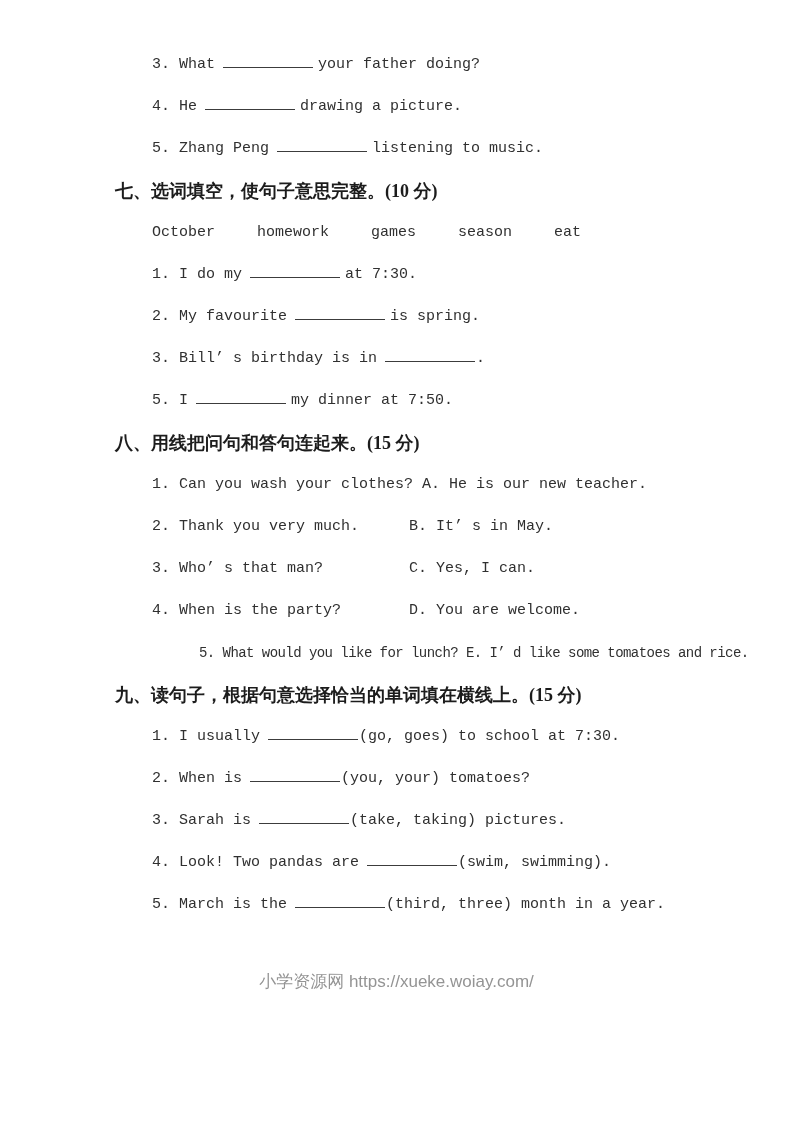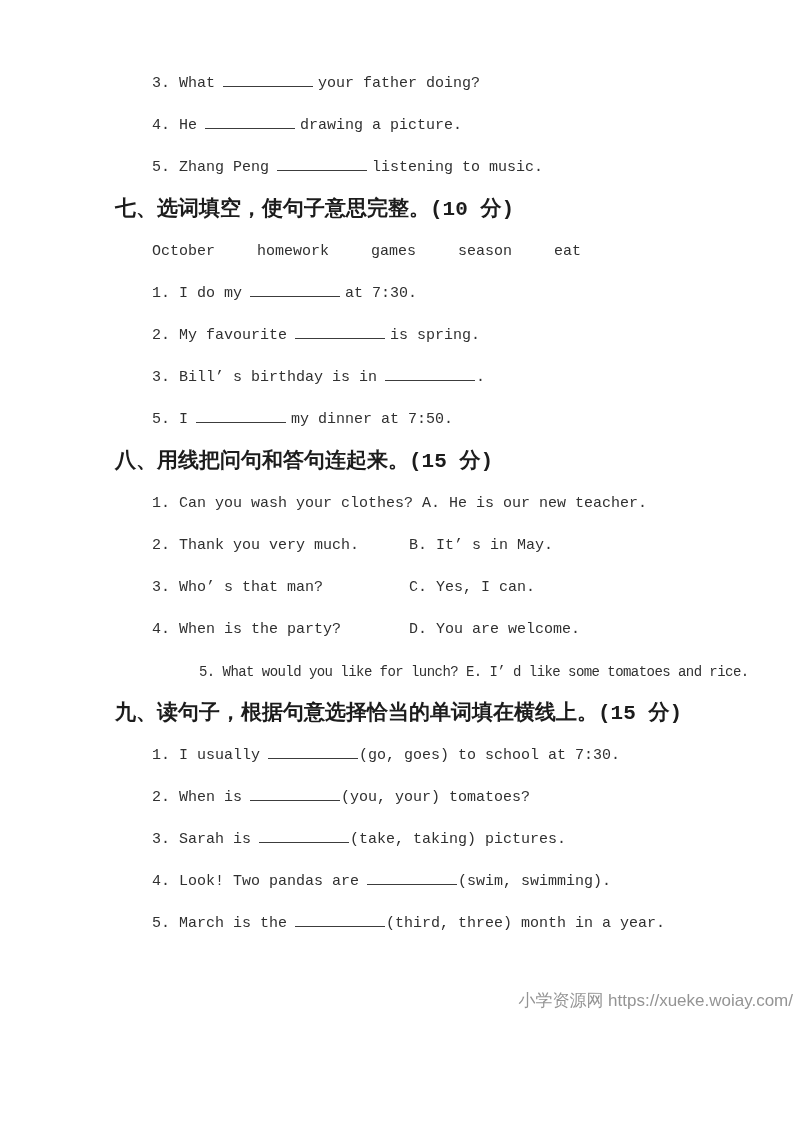--- a/index.html
+++ b/index.html
@@ -4,33 +4,33 @@
 <style>
   html, body { margin: 0; padding: 0; }
   body {
     width: 793px;
     height: 1122px;
     background: #ffffff;
     font-family: "Liberation Mono", "DejaVu Sans Mono", monospace;
     color: #303030;
     overflow: hidden;
   }
-  .page { padding-top: 63px; }
+  .page { padding-top: 44px; }
   .row {
     height: 42px;
     line-height: 42px;
     margin-left: 152px;
     font-size: 15px;
     white-space: nowrap;
   }
   .heading-row { margin-left: 115px; }
   .heading {
     display: inline;
-    font-family: Liberation Mono, monospace;
-    font-size: 21px;
+    font-family: Liberation Serif, serif;
+    font-size: 18px;
     font-weight: 600;
     color: #1c1c1c;
     margin: 0;
   }
   .wordbank { }
   .wordbank .word { margin-right: 42px; }
   .wordbank .word:last-child { margin-right: 0; }
   .blank {
     display: inline-block;
     width: 90px;
@@ -38,21 +38,21 @@
     border-bottom: 1.5px solid #3c3c3c;
     margin-left: 8px;
     margin-right: 5px;
   }
   .blank.hug { margin-right: 1px; }
   .pair .q { display: inline-block; min-width: 248px; }
   .row.tight { font-size: 14px; letter-spacing: -0.55px; }
   .row.tight .q { min-width: 244px; margin-left: 47px; }
   .footer {
     margin-top: 44px;
-    text-align: right;
+    text-align: center;
     font-family: "Liberation Sans", "DejaVu Sans", sans-serif;
     font-size: 17px;
     color: #949494;
   }
 </style>
 </head>
 <body>
 
 <div class="page">
 

